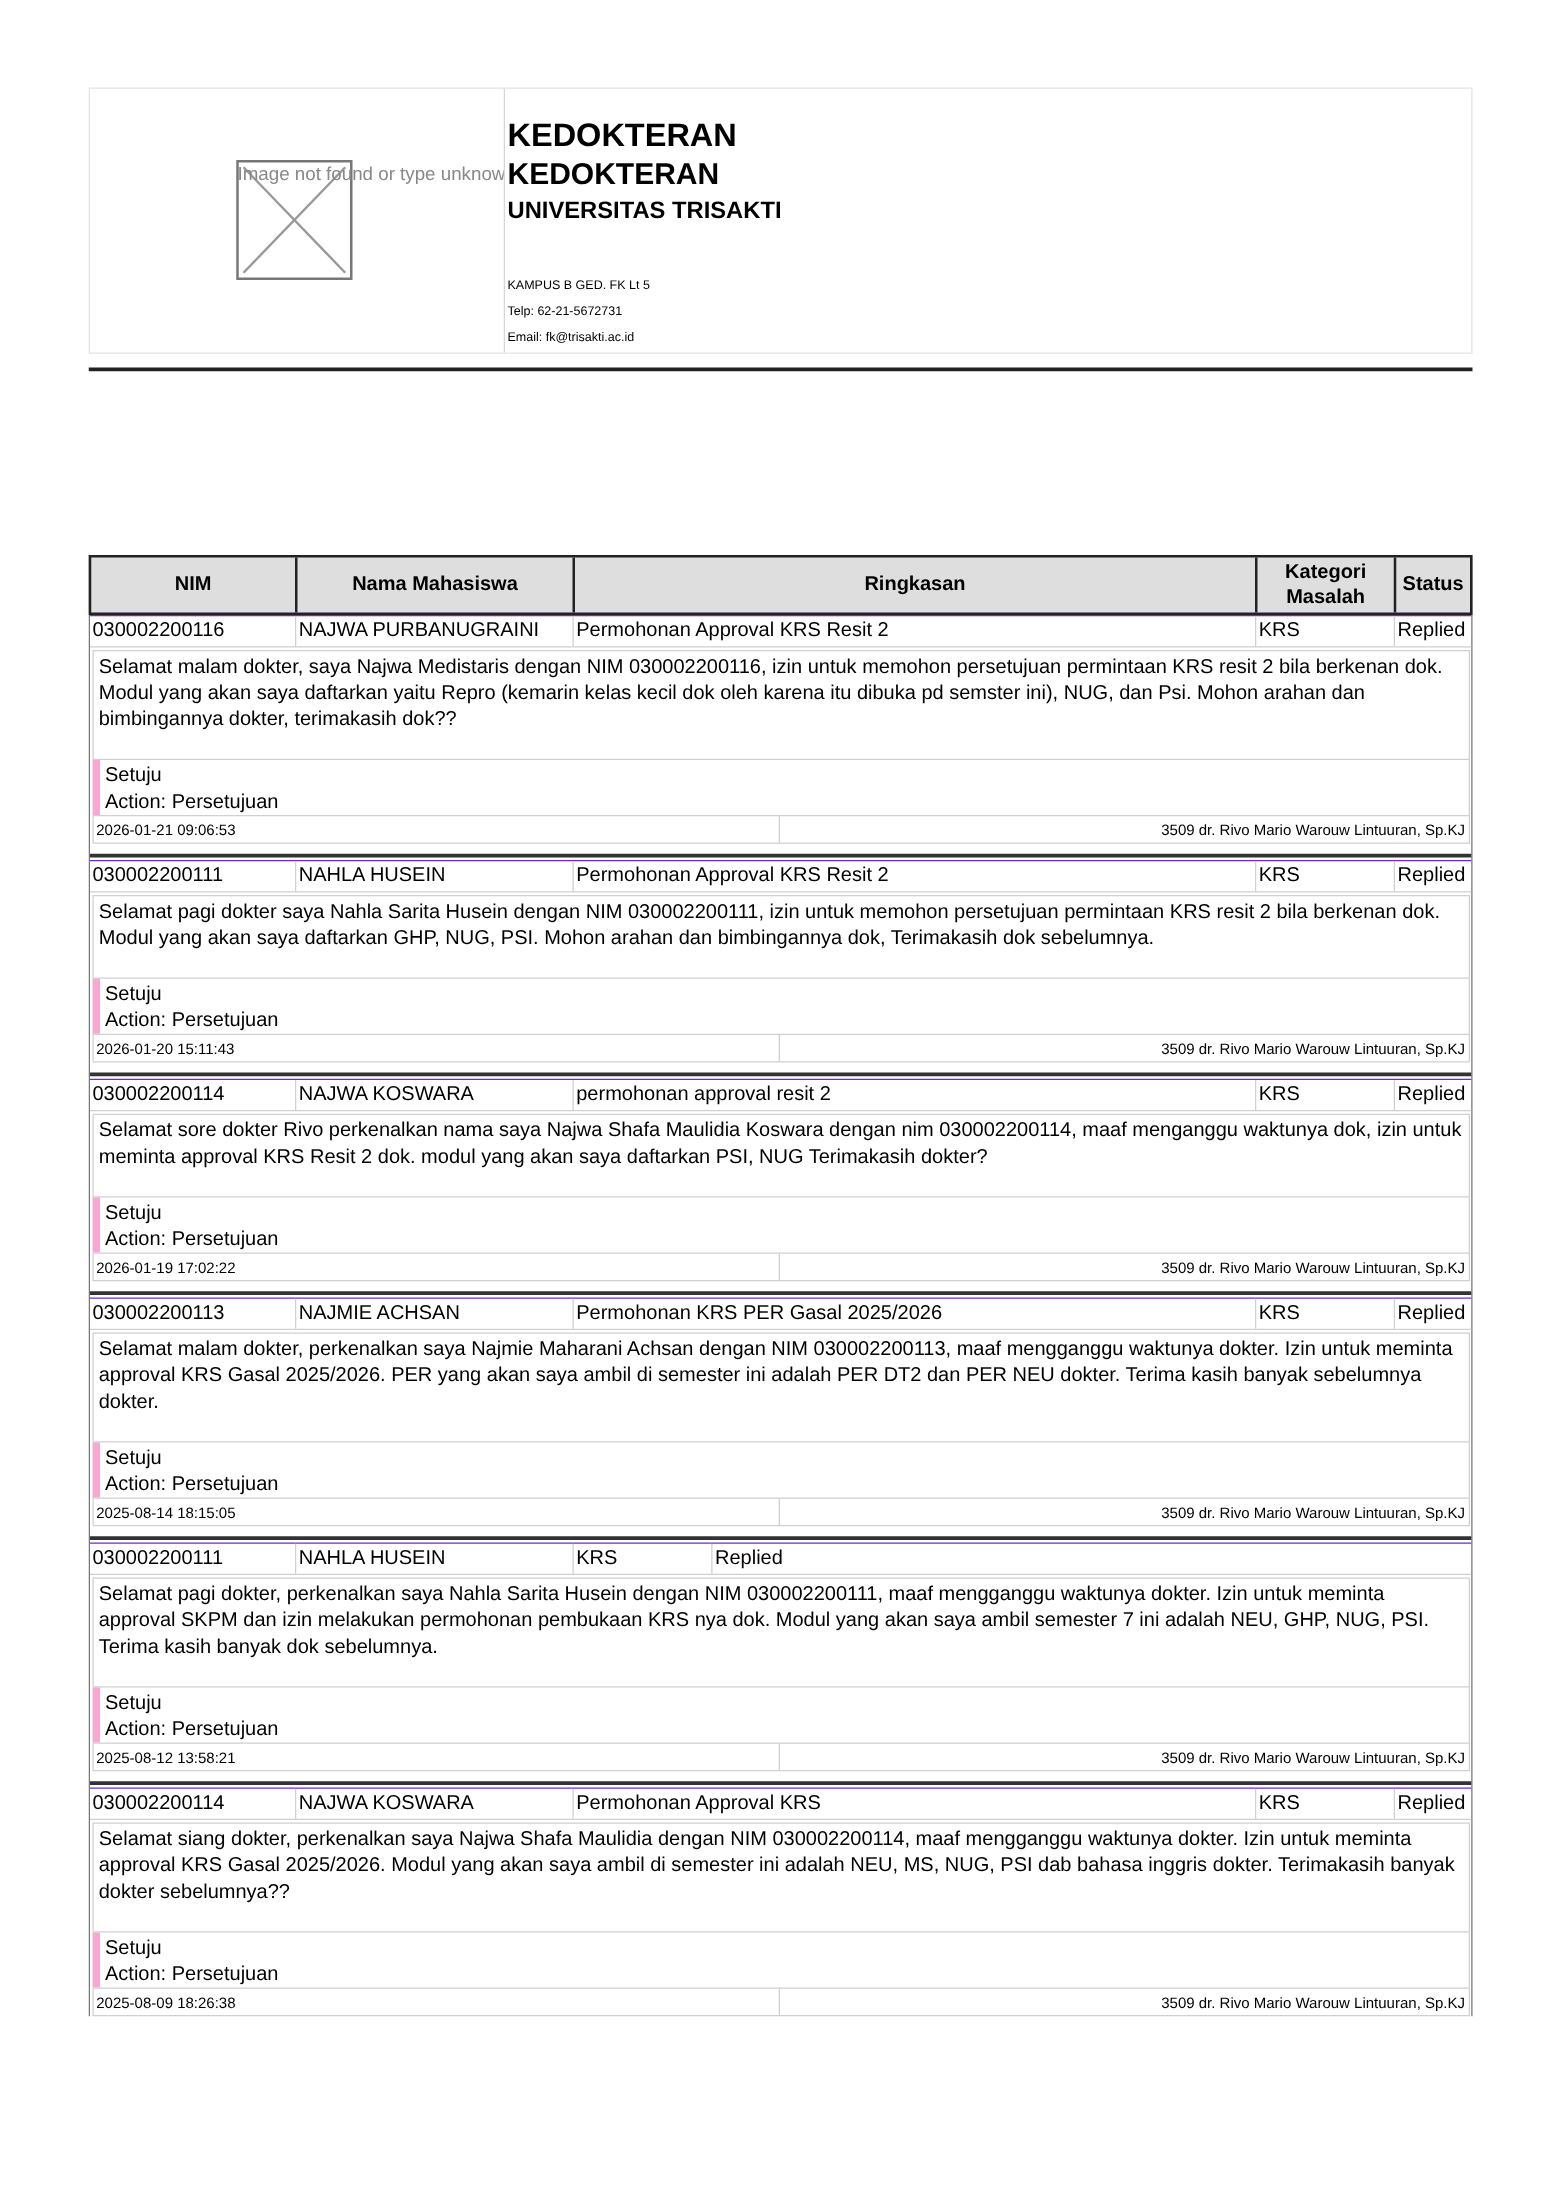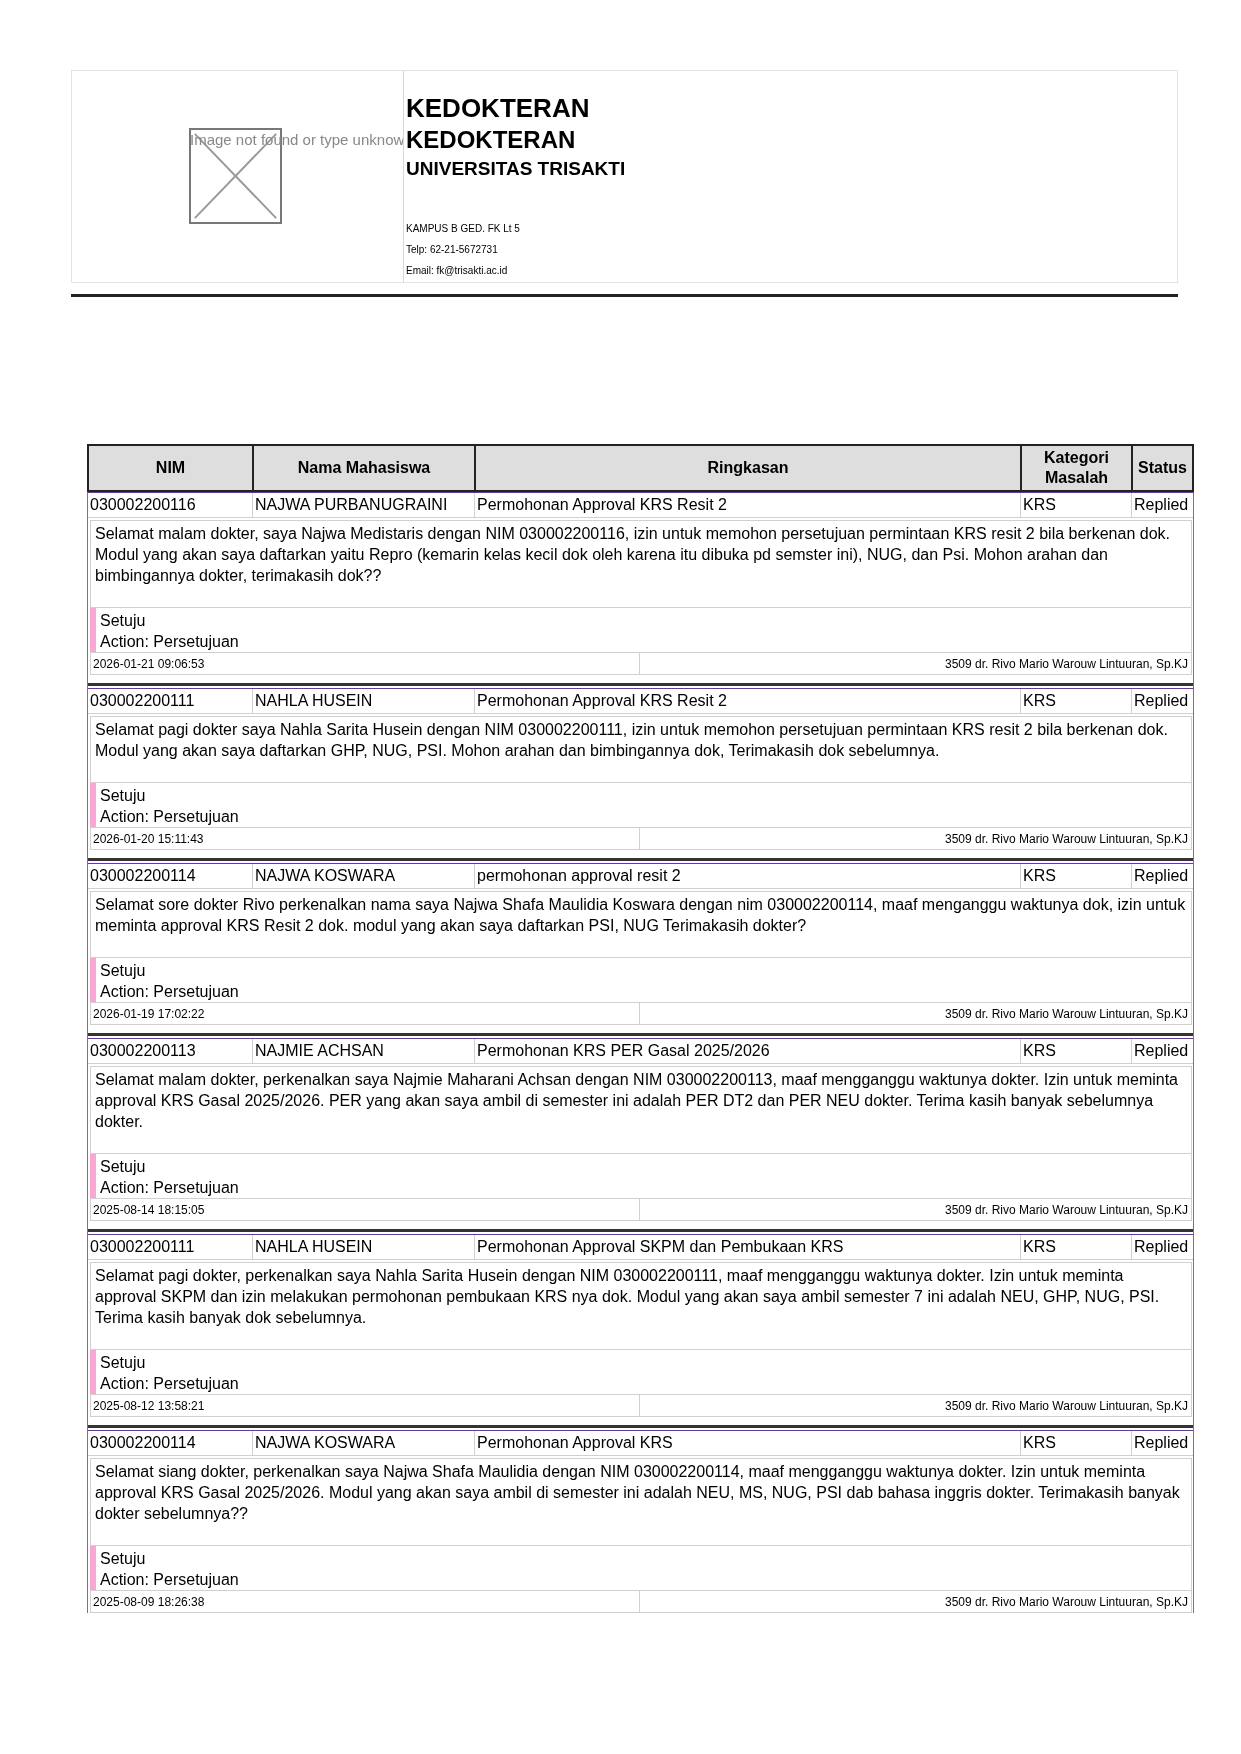--- a/index.html
+++ b/index.html
@@ -33,21 +33,21 @@
   .addr { position: absolute; left: 2px; font-size: 10px; }
   .addr.a1 { top: 152px; }
   .addr.a2 { top: 173px; }
   .addr.a3 { top: 194px; }
 
   .rule-thick { position: absolute; left: 0; top: 224px; width: 1107px; height: 3px; background: #222; }
 
   .doc-title { position: absolute; left: 0; top: 302px; font-size: 25px; font-weight: bold; white-space: nowrap; }
 
   
-  .log-table { position: absolute; left: 16px; top: 374px; width: 1107px; border-left: 1px solid #777; border-right: 1px solid #777; box-sizing: border-box; }
+  .log-table { position: absolute; left: 0; top: 374px; width: 1107px; border-left: 1px solid #777; border-right: 1px solid #777; box-sizing: border-box; }
   .thead {
     display: flex; background: #dedede; border: 2px solid #222; height: 48px; box-sizing: border-box;
     margin-left: -1px; margin-right: -1px;
   }
   .th {
     font-weight: bold; font-size: 16px; display: flex; align-items: center; justify-content: center;
     text-align: center; border-right: 2px solid #222; box-sizing: border-box; line-height: 20px;
   }
   .th:last-child { border-right: none; }
   .c-nim { width: 165px; }
@@ -208,21 +208,20 @@
     <div class="row-foot">
       <div class="ts">2025-08-14 18:15:05</div>
       <div class="lect">3509 dr. Rivo Mario Warouw Lintuuran, Sp.KJ</div>
     </div>
   </div>
 <div class="sep"></div>
   <div class="entry">
     <div class="row-main">
       <div class="td c-nim">030002200111</div>
       <div class="td c-nama">NAHLA HUSEIN</div>
-      <div class="td c-ring">Permohonan Approval SKPM dan Pembukaan KRS</div>
       <div class="td c-kat">KRS</div>
       <div class="td c-stat">Replied</div>
     </div>
     <div class="msg">
       <div>Selamat pagi dokter, perkenalkan saya Nahla Sarita Husein dengan NIM 030002200111, maaf mengganggu waktunya dokter. Izin untuk meminta approval SKPM dan izin melakukan permohonan pembukaan KRS nya dok. Modul yang akan saya ambil semester 7 ini adalah NEU, GHP, NUG, PSI. Terima kasih banyak dok sebelumnya.</div>
       <div style="height:21px"></div>
     </div>
     <div class="reply">
       <div>Setuju</div>
       <div>Action: Persetujuan</div>

